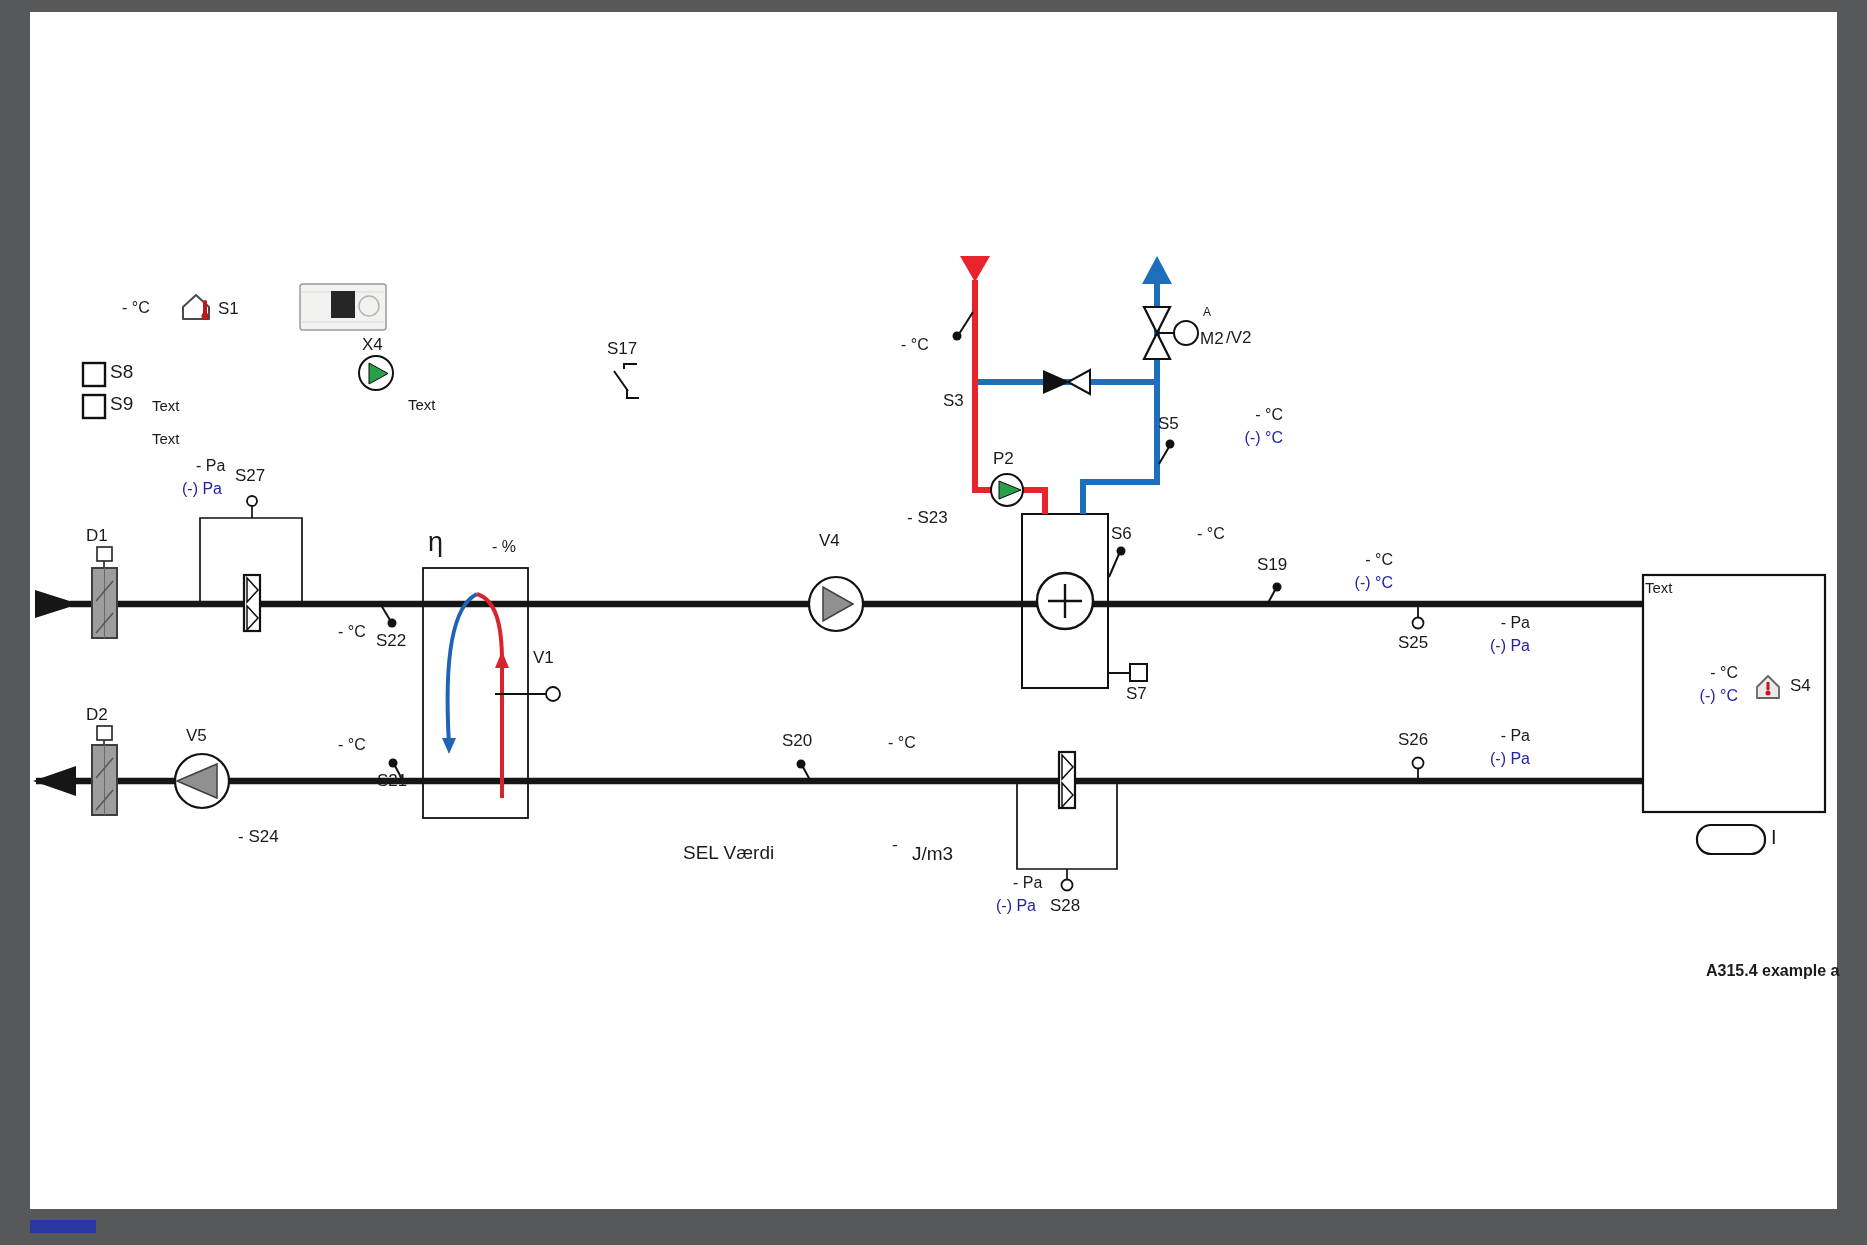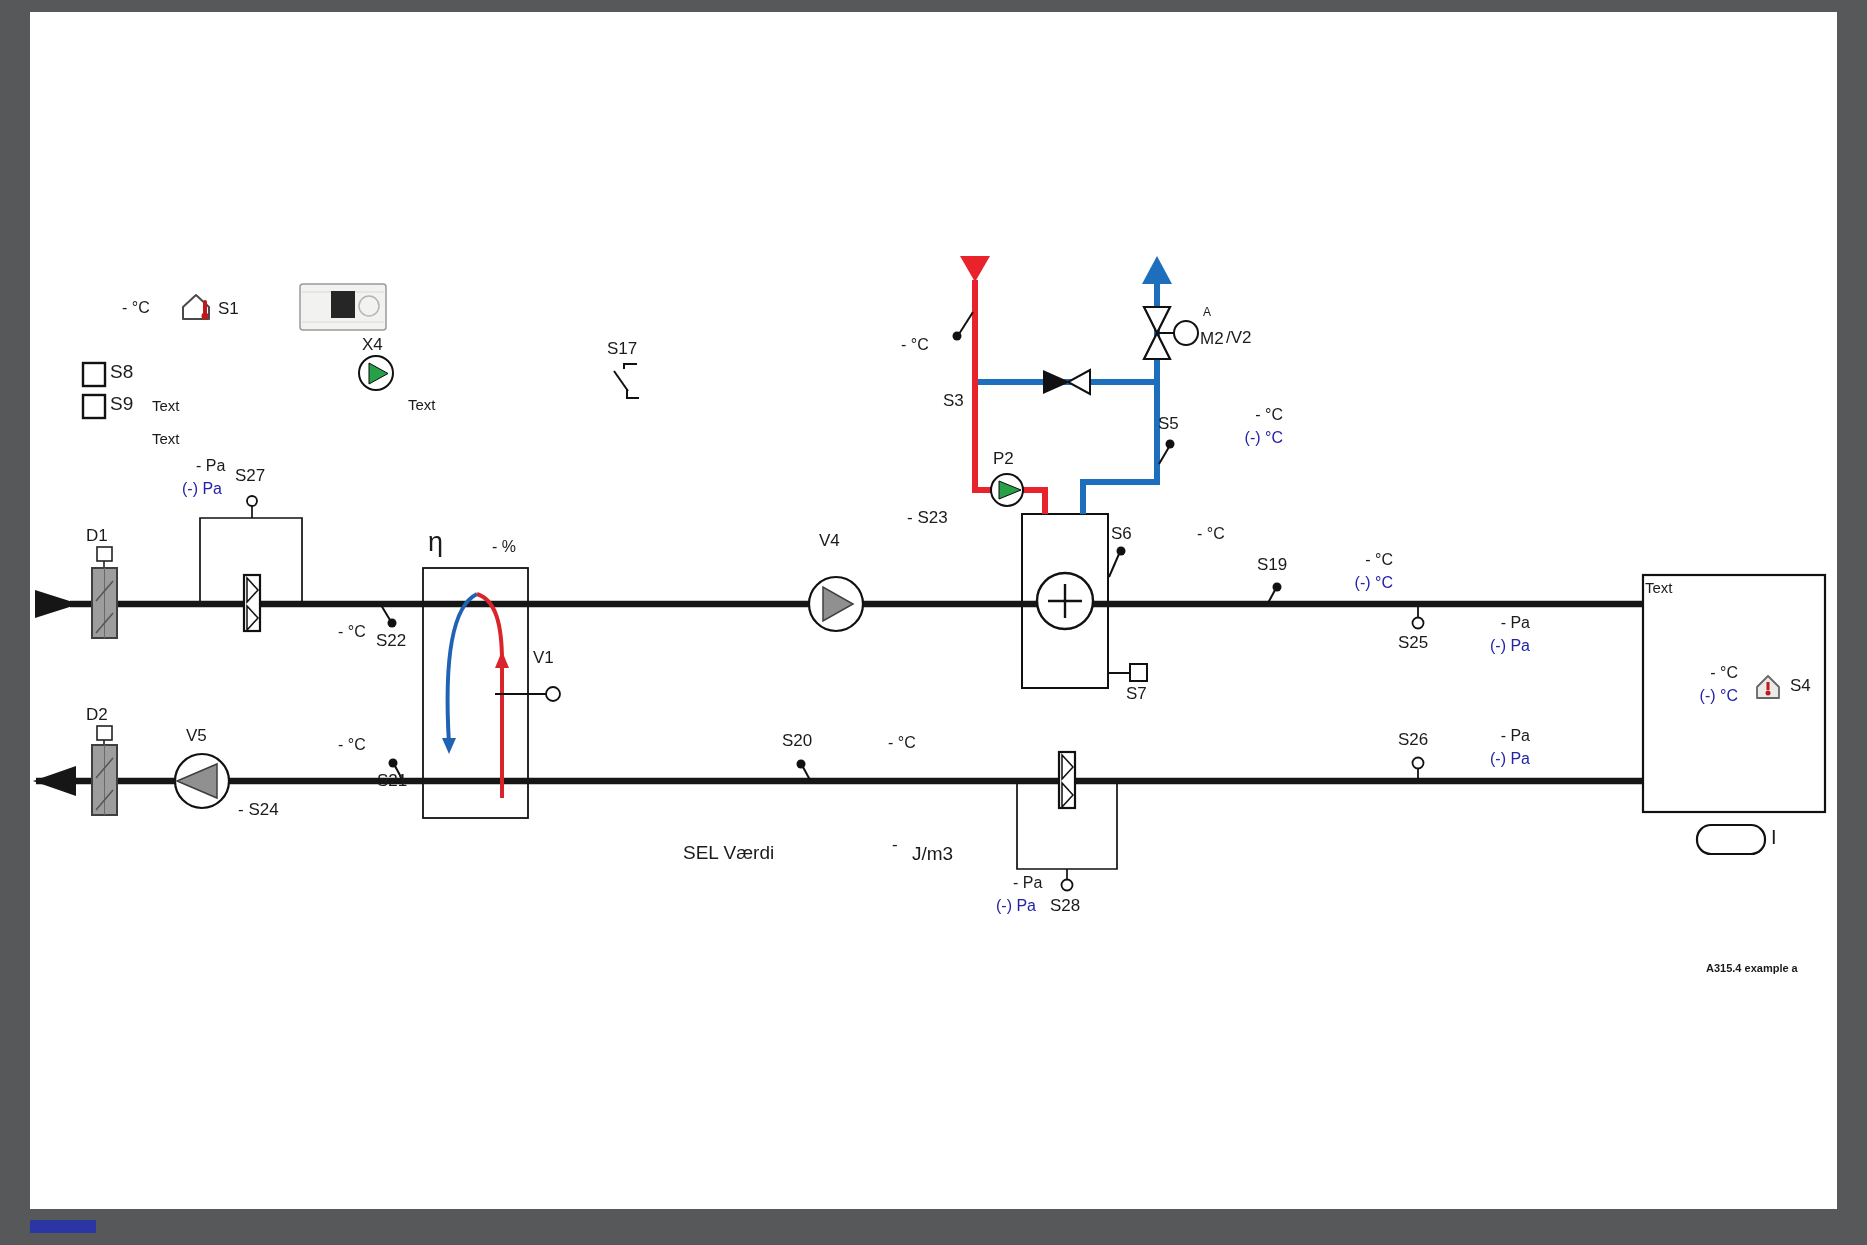--- a/index.html
+++ b/index.html
@@ -281,21 +281,21 @@
 <div class="lbl" style="left:186px;top:727px;">V5</div>
 <div class="lbl" style="left:819px;top:532px;">V4</div>
 
 <div class="lbl eta" style="left:428px;top:528px;">η</div>
 <div class="lbl" style="left:492px;top:538px;font-size:16px;">- %</div>
 <div class="lbl" style="left:338px;top:623px;font-size:16px;">- °C</div>
 <div class="lbl" style="left:376px;top:632px;">S22</div>
 <div class="lbl" style="left:533px;top:649px;">V1</div>
 <div class="lbl" style="left:338px;top:736px;font-size:16px;">- °C</div>
 <div class="lbl" style="left:377px;top:772px;">S21</div>
-<div class="lbl" style="left:238px;top:801px;">- S24</div>
+<div class="lbl" style="left:238px;top:828px;">- S24</div>
 
 <div class="lbl" style="left:782px;top:732px;">S20</div>
 <div class="lbl" style="left:888px;top:734px;font-size:16px;">- °C</div>
 <div class="lbl" style="left:1398px;top:731px;">S26</div>
 <div class="lbl pair" style="left:1438px;top:724px;width:92px;font-size:16px;">
   <span class="black">- Pa</span>
   <span class="blue">(-) Pa</span>
 </div>
 
 <div class="lbl" style="left:1013px;top:874px;font-size:16px;">- Pa</div>
@@ -307,15 +307,15 @@
 <div class="lbl big" style="left:912px;top:844px;">J/m3</div>
 
 <div class="lbl sm" style="left:1645px;top:548px;">Text</div>
 <div class="lbl pair" style="left:1646px;top:661px;width:92px;font-size:16px;">
   <span class="black">- °C</span>
   <span class="blue">(-) °C</span>
 </div>
 <div class="lbl" style="left:1790px;top:677px;">S4</div>
 <div class="lbl" style="left:1771px;top:826px;font-size:20px;">I</div>
 
-<div class="lbl bold" style="left:1706px;top:962px;font-size:11px;">A315.4 example a</div>
+<div class="lbl bold" style="left:1706px;top:962px;font-size:16px;">A315.4 example a</div>
 
 </div>
 
 </body></html>

